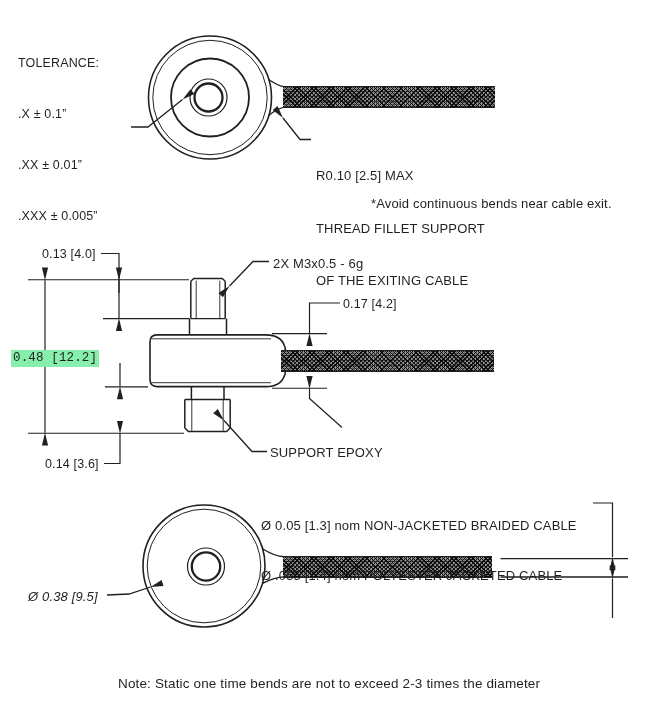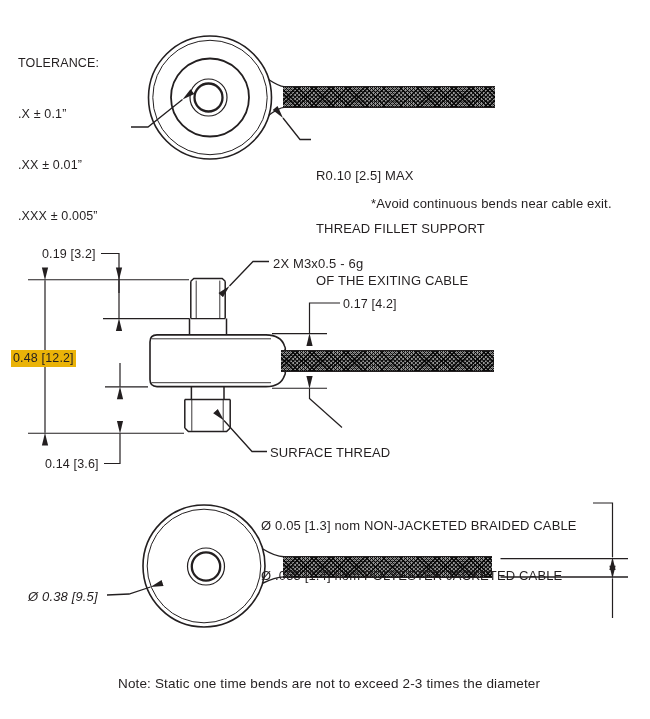--- a/index.html
+++ b/index.html
@@ -13,21 +13,21 @@
     position:absolute;box-sizing:border-box;background-color:#6f6f6f;
     background-image:
       repeating-linear-gradient(45deg, rgba(0,0,0,.85) 0 1px, transparent 1px 3px),
       repeating-linear-gradient(135deg, rgba(0,0,0,.85) 0 1px, transparent 1px 3px),
       repeating-linear-gradient(0deg, rgba(0,0,0,.45) 0 1px, transparent 1px 5px),
       repeating-linear-gradient(90deg, rgba(255,255,255,.28) 0 1px, transparent 1px 2px);
     border-top:1.6px solid #231f20;border-bottom:1.6px solid #231f20;
   }
   svg{position:absolute;left:0;top:0;pointer-events:none;}
   .rt{text-align:right;}
-  .bgw{background:#eab308;padding:0 2px;}
+  .bgw{background:#86efac;padding:0 2px;font-family:Liberation Mono, monospace;}
 </style>
 </head>
 <body>
 
 <div id="canvas">
 
   <div class="cable" style="left:283px;top:85.5px;width:212px;height:22.5px;"></div>
   <div class="cable" style="left:281px;top:350.3px;width:212.5px;height:22px;"></div>
   <div class="cable" style="left:283px;top:555.5px;width:209px;height:22px;"></div>
 
@@ -105,29 +105,29 @@
 
 
   <div class="lbl" style="left:316px;top:132px;line-height:17.5px;">
     <div>R0.10 [2.5] MAX</div>
     <div>THREAD FILLET SUPPORT</div>
     <div>OF THE EXITING CABLE</div>
   </div>
 
   <div class="lbl" style="left:371px;top:195px;">*Avoid continuous bends near cable exit.</div>
 
-  <div class="lbl dim" style="left:42px;top:246px;">0.19 [3.2]</div>
+  <div class="lbl dim" style="left:42px;top:246px;">0.13 [4.0]</div>
 
   <div class="lbl" style="left:273px;top:255px;">2X M3x0.5 - 6g</div>
 
   <div class="lbl dim" style="left:343px;top:296px;">0.17 [4.2]</div>
 
   <div class="lbl dim bgw" style="left:11px;top:350px;">0.48 [12.2]</div>
 
-  <div class="lbl" style="left:270px;top:444px;">SURFACE THREAD</div>
+  <div class="lbl" style="left:270px;top:444px;">SUPPORT EPOXY</div>
 
   <div class="lbl dim" style="left:45px;top:456px;">0.14 [3.6]</div>
 
   <div class="lbl" style="left:261px;top:485px;line-height:16.5px;">
     <div>Ø 0.05 [1.3] nom NON-JACKETED BRAIDED CABLE</div>
     <div>Ø .055 [1.4] nom POLYESTER JACKETED CABLE</div>
   </div>
 
   <div class="lbl" style="left:28px;top:588px;font-style:italic;">Ø 0.38 [9.5]</div>
 

